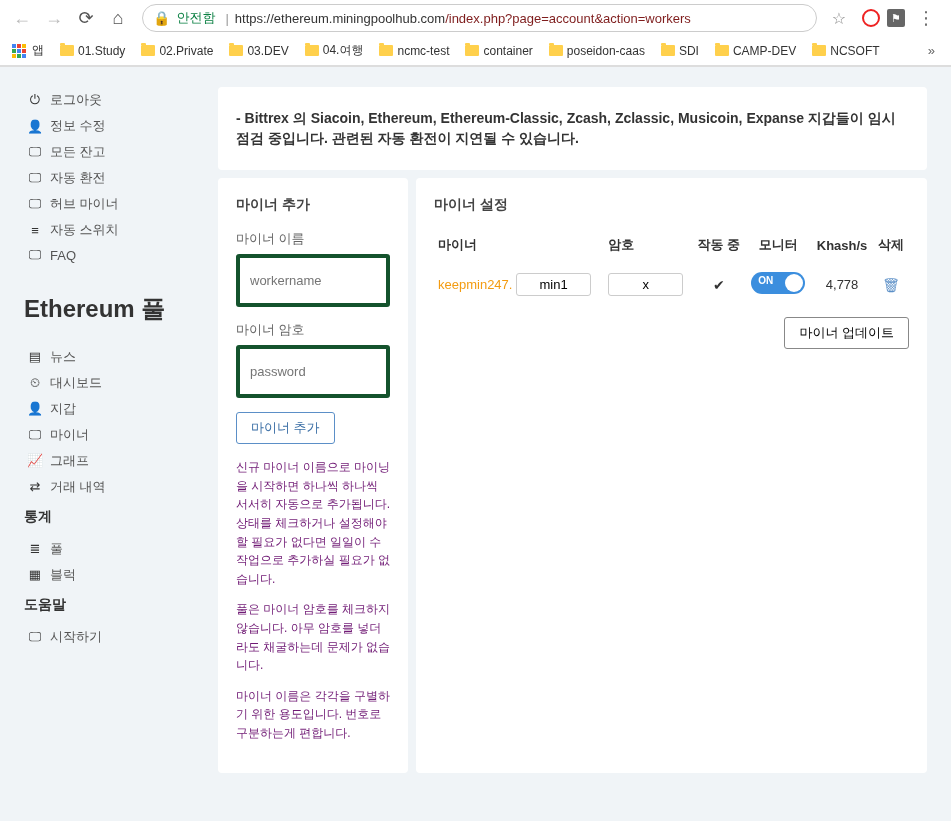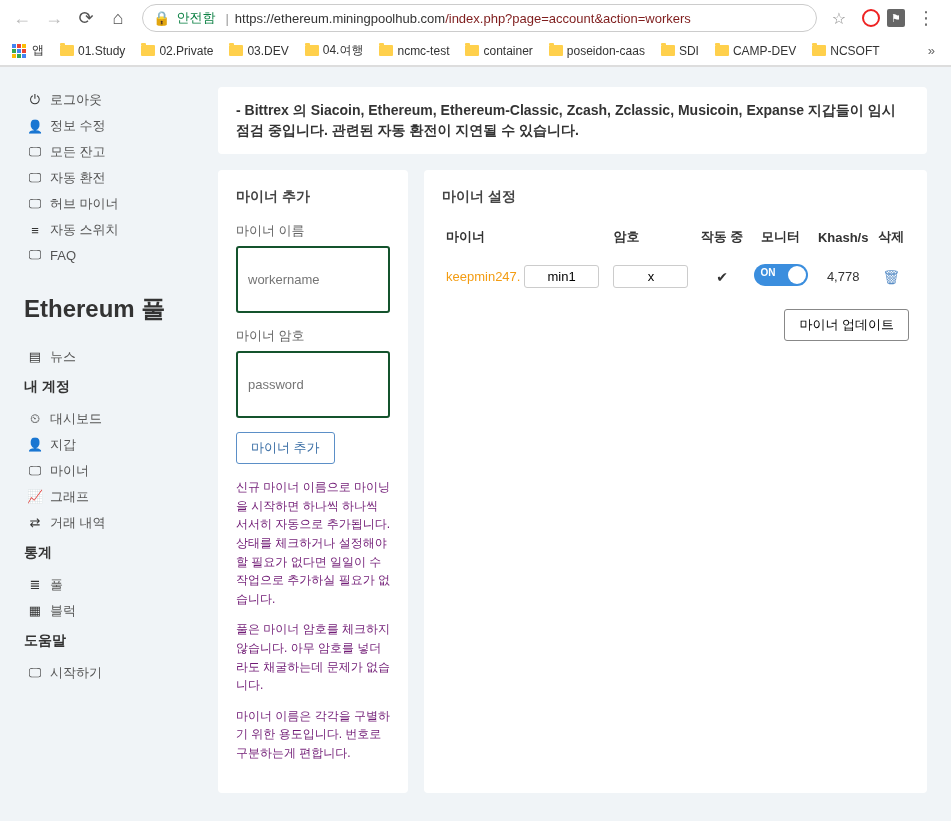--- a/index.html
+++ b/index.html
@@ -47,31 +47,31 @@
     
     .nav-list { list-style: none; margin-bottom: 28px; }
     .nav-list li { display: flex; align-items: center; gap: 8px; padding: 4px 4px; font-size: 13px; color: #555; cursor: pointer; }
     .nav-icon { width: 14px; display: inline-flex; justify-content: center; font-size: 13px; color: #333; }
     
     .section-heading { font-size: 24px; font-weight: bold; margin-bottom: 20px; color: #333; line-height: 1.2; }
     .sub-heading { font-size: 14px; font-weight: bold; margin: 8px 0 10px; color: #333; }
     .sub-item { display: flex; align-items: center; gap: 8px; padding: 4px 4px; font-size: 13px; color: #555; cursor: pointer; }
     
     
-    .alert { background: #fff; border-radius: 4px; padding: 14px 18px; font-size: 14px; font-weight: bold; color: #333; margin-bottom: 16px; line-height: 1.4; }
-    
-    
-    .panels { display: flex; gap: 16px; }
+    .alert { background: #fff; border-radius: 4px; padding: 22px 18px; font-size: 14px; font-weight: bold; color: #333; margin-bottom: 8px; line-height: 1.4; }
+    
+    
+    .panels { display: flex; gap: 8px; }
     .panel { background: #fff; border-radius: 4px; padding: 18px; }
     .panel-left { width: 190px; }
     .panel-right { flex: 1; }
     .panel-title { font-size: 14px; font-weight: bold; margin-bottom: 16px; color: #444; }
     
     .form-label { font-size: 13px; color: #666; margin-bottom: 6px; display: block; }
-    .form-input { width: 100%; padding: 24px 10px; border: 2px solid #14532d; border-radius: 3px; font-size: 13px; color: #666; margin-bottom: 14px; }
+    .form-input { width: 100%; padding: 15px 10px; border: 4px solid #14532d; border-radius: 3px; font-size: 13px; color: #666; margin-bottom: 14px; }
     .btn { border: 1px solid #888; background: #fff; padding: 6px 14px; font-size: 13px; border-radius: 3px; cursor: pointer; }
     .btn-primary { border-color: #5b8fc7; color: #3a6ea5; }
     
     .help-text { font-size: 12px; color: #701a75; line-height: 1.55; margin-top: 14px; }
     .help-text p { margin-bottom: 12px; }
     
     
     table { width: 100%; border-collapse: collapse; }
     th { text-align: left; font-size: 13px; padding: 6px 4px 12px; font-weight: bold; color: #333; }
     td { padding: 6px 4px; font-size: 13px; }
@@ -199,21 +199,20 @@
           <span>FAQ</span>
         </li>
     </ul>
 
     <div class="section-heading">Ethereum 풀</div>
     <div class="sub-item">
         <span class="nav-icon">▤</span>
         <span>뉴스</span>
       </div>
 
-    <div class="sub-heading">내 계정</div>
     <div class="sub-item">
         <span class="nav-icon">⏲</span>
         <span>대시보드</span>
       </div>
     <div class="sub-item">
         <span class="nav-icon">👤</span>
         <span>지갑</span>
       </div>
     <div class="sub-item">
         <span class="nav-icon">🖵</span>

